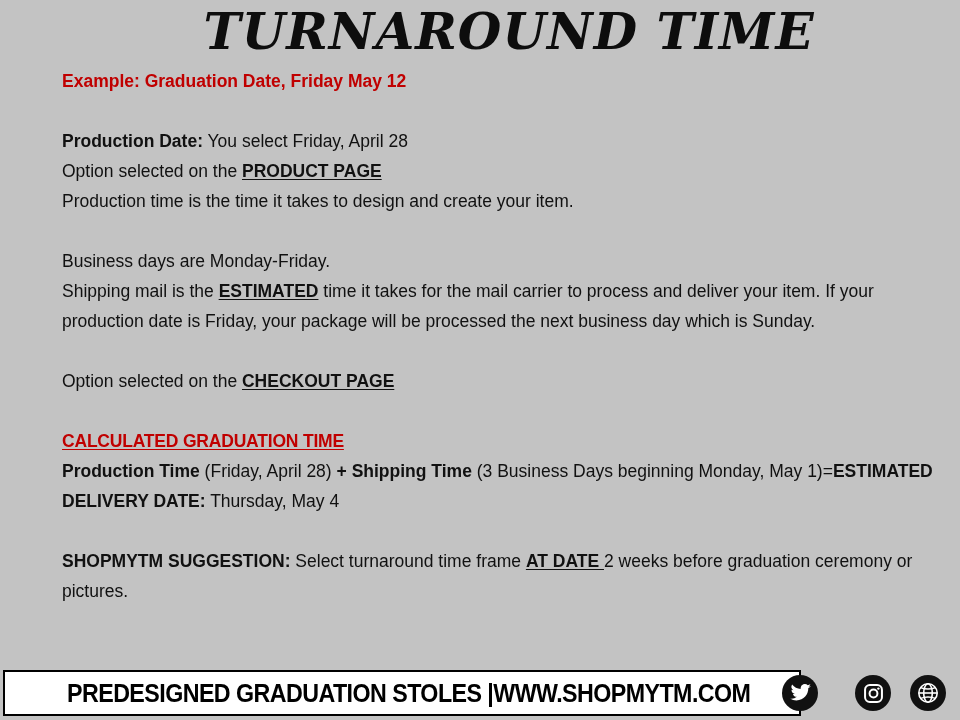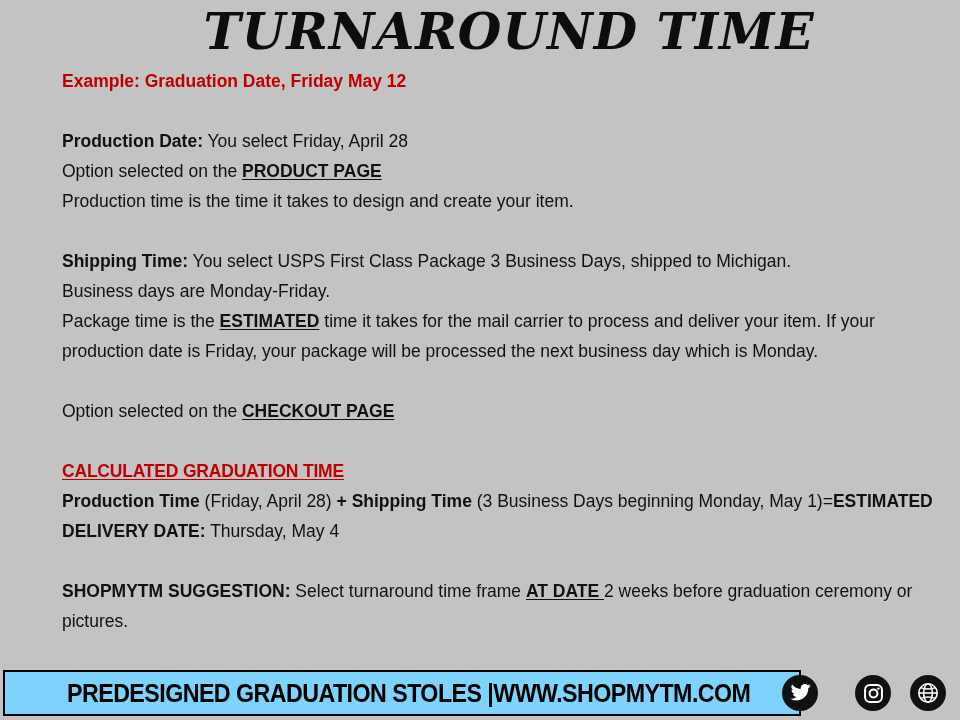--- a/index.html
+++ b/index.html
@@ -87,21 +87,21 @@
     letter-spacing: -0.2px;
   }
 
   
   .footer {
     position: absolute;
     left: 3px;
     top: 670px;
     width: 798px;
     height: 46px;
-    background: #7dd3fc;
+    background: #ffffff;
     border: 2px solid #000000;
     box-sizing: border-box;
     display: flex;
     align-items: center;
   }
   .footer-text {
     position: absolute;
     left: 62px;
     top: 50%;
     transform: translateY(-50%);
@@ -151,23 +151,22 @@
 
     <div class="para">
       <span class="line"><b>Production Date:</b><span> You select Friday, April 28</span></span>
       <span class="line"><span>Option selected on the </span><span class="bu">PRODUCT PAGE</span></span>
       <span class="line">Production time is the time it takes to design and create your item.</span>
     </div>
 
     <div class="spacer"></div>
 
     <div class="para">
-      <span class="line"><b>Shipping Time:</b><span> You select USPS First Class Package 3 Business Days, shipped to Michigan.</span></span>
       <span class="line">Business days are Monday-Friday.</span>
-      <span><span>Package time is the </span><span class="bu">ESTIMATED</span><span> time it takes for the mail carrier to process and deliver your item. If your production date is Friday, your package will be processed the next business day which is Monday.</span></span>
+      <span><span>Shipping mail is the </span><span class="bu">ESTIMATED</span><span> time it takes for the mail carrier to process and deliver your item. If your production date is Friday, your package will be processed the next business day which is Sunday.</span></span>
     </div>
 
     <div class="spacer"></div>
 
     <div class="para">
       <span>Option selected on the </span><span class="bu">CHECKOUT PAGE</span>
     </div>
 
     <div class="spacer"></div>
 

